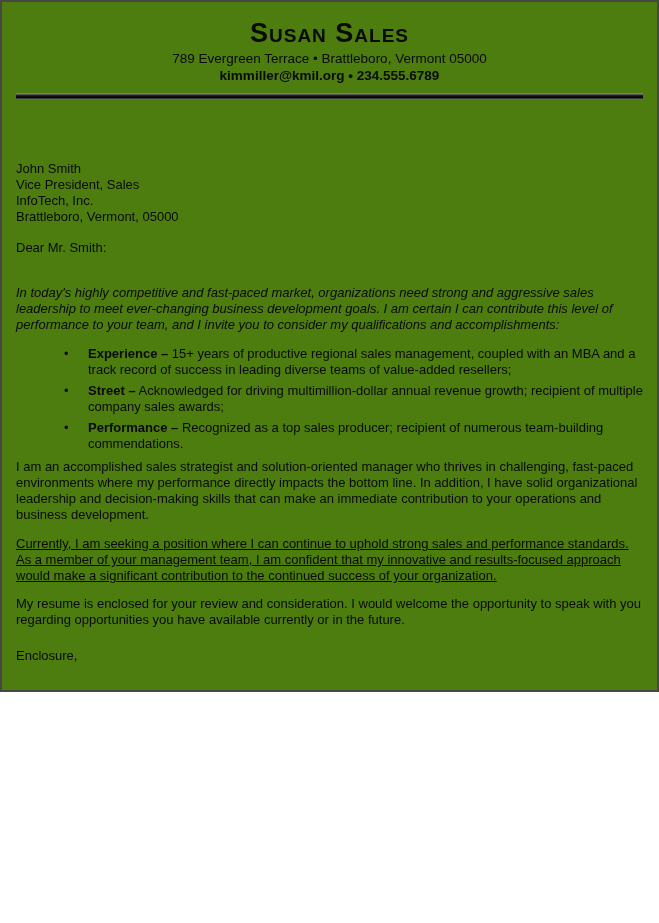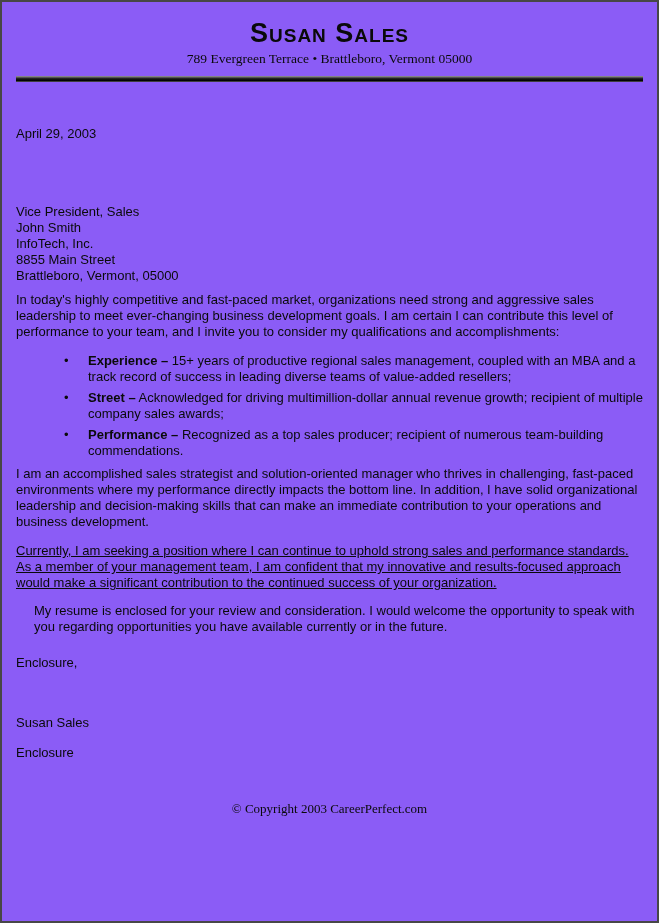--- a/index.html
+++ b/index.html
@@ -6,96 +6,95 @@
   html, body { width: 659px; height: 923px; }
   body {
     font-family: "Liberation Sans", sans-serif;
     font-size: 13px;
     line-height: 16px;
     color: #0a0a0a;
     background: #ffffff;
   }
   .page {
     width: 659px;
-    height: 923px;
+    height: 692px;
     border: 2px solid #474747;
-    background: #8b5cf6;
+    background: #4d7c0f;
     padding: 0 14px;
     overflow: hidden;
   }
   
   .letterhead { text-align: center; padding-top: 16px; }
   .letterhead-name {
     font-variant: small-caps;
     font-weight: bold;
     font-size: 27px;
     line-height: 30px;
     letter-spacing: 1px;
   }
   .letterhead-address {
     font-size: 13.5px;
     line-height: 17px;
     margin-top: 2px;
-    font-family: Liberation Serif, serif;
   }
   .letterhead-contact {
     font-size: 13.5px;
     line-height: 17px;
     font-weight: bold;
   }
   .thick-rule {
     height: 6px;
     margin-top: 9px;
     background: linear-gradient(to bottom, #9a9a9a 0%, #1a1a1a 45%, #000000 80%, #6a6a6a 100%);
   }
   
   .date-line { margin-top: 44px; }
   .recipient-block { margin-top: 62px; }
   .salutation { margin-top: 15px; }
-  .para-intro { margin-top: 8px; }
+  .para-intro { margin-top: 29px; font-style: italic; }
   .bullet-list { margin-top: 13px; padding-left: 48px; list-style: none; }
   .bullet-item { display: flex; margin-bottom: 5px; }
   .bullet-marker { width: 24px; flex: 0 0 24px; }
   .bullet-body { flex: 1; }
   .bold { font-weight: bold; margin-top: 31px; }
   .para-strategist { margin-top: 7px; }
   .para-seeking { margin-top: 13px; text-decoration: underline; }
-  .para-resume { margin-top: 12px; margin-left: 18px; }
+  .para-resume { margin-top: 12px; }
   .closing { margin-top: 20px; }
   .signature { margin-top: 44px; }
   .enclosure { margin-top: 14px; }
   .footer {
     margin-top: 40px;
     text-align: center;
     font-family: "Liberation Serif", serif;
     font-size: 13px;
   }
 </style>
 </head>
 <body>
 
 <div class="page">
 
   <div class="letterhead">
     <div class="letterhead-name">Susan Sales</div>
     <div class="letterhead-address">789 Evergreen Terrace • Brattleboro, Vermont 05000</div>
+    <div class="letterhead-contact">kimmiller@kmil.org • 234.555.6789</div>
   </div>
 
   <div class="thick-rule"></div>
 
-  <div class="date-line">April 29, 2003</div>
 
   <div class="recipient-block">
+    <div>John Smith</div>
     <div>Vice President, Sales</div>
-    <div>John Smith</div>
     <div>InfoTech, Inc.</div>
-    <div>8855 Main Street</div>
     <div>Brattleboro, Vermont, 05000</div>
   </div>
 
+  <div class="salutation">Dear Mr. Smith:</div>
 
   <p class="para-intro">In today's highly competitive and fast-paced market, organizations need strong and aggressive sales leadership to meet ever-changing business development goals. I am certain I can contribute this level of performance to your team, and I invite you to consider my qualifications and accomplishments:</p>
 
   <ul class="bullet-list">
     <li class="bullet-item">
       <span class="bullet-marker">•</span>
       <span class="bullet-body"><span class="bold">Experience –</span><span> 15+ years of productive regional sales management, coupled with an MBA and a track record of success in leading diverse teams of value-added resellers;</span></span>
     </li>
     <li class="bullet-item">
       <span class="bullet-marker">•</span>

